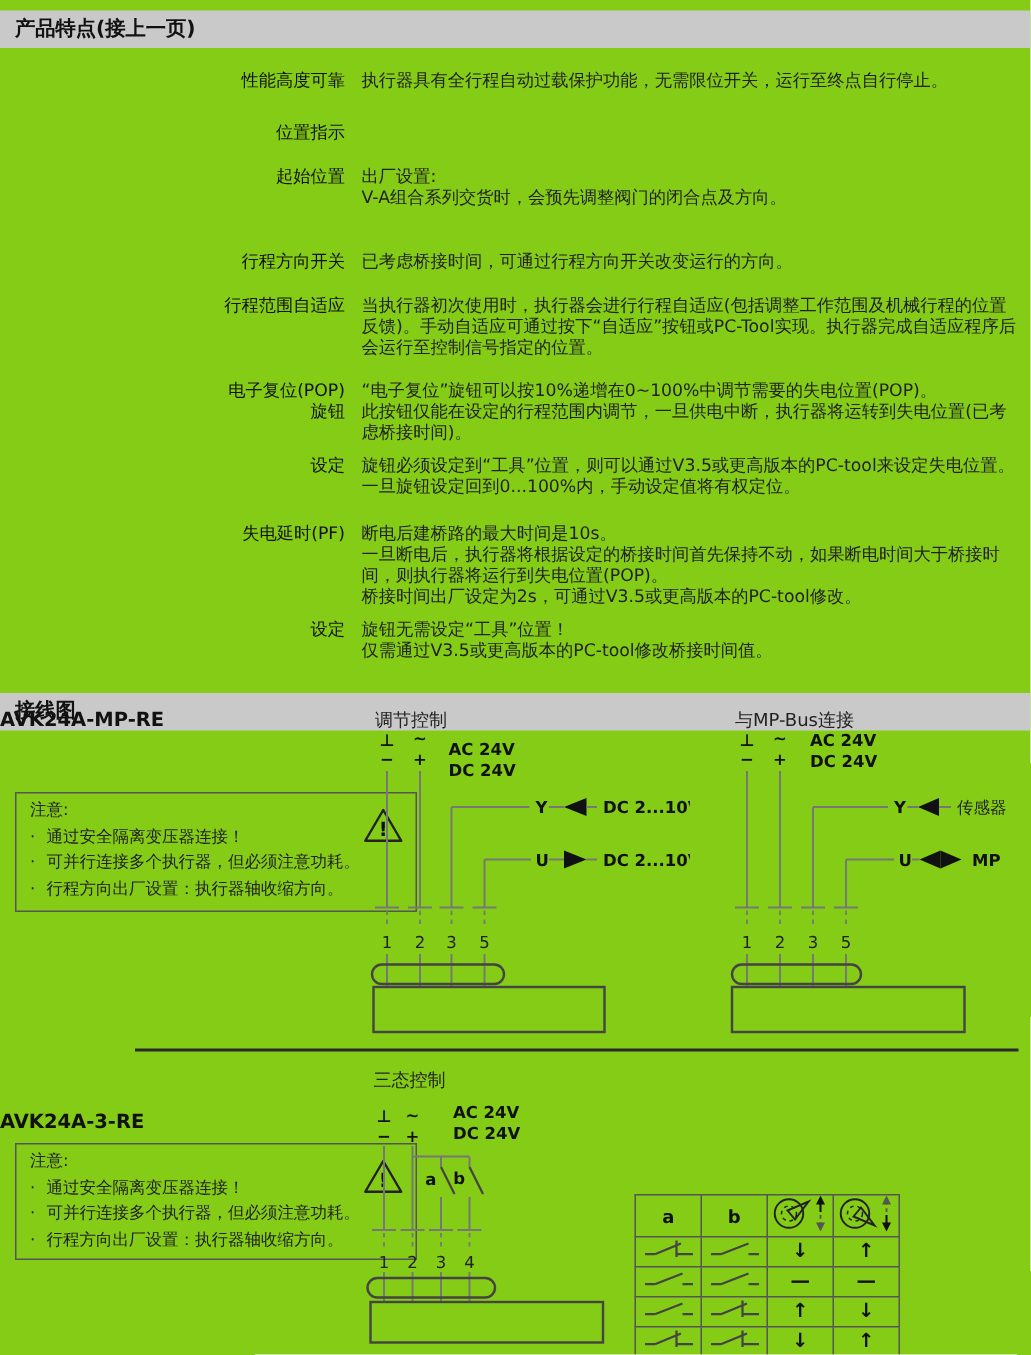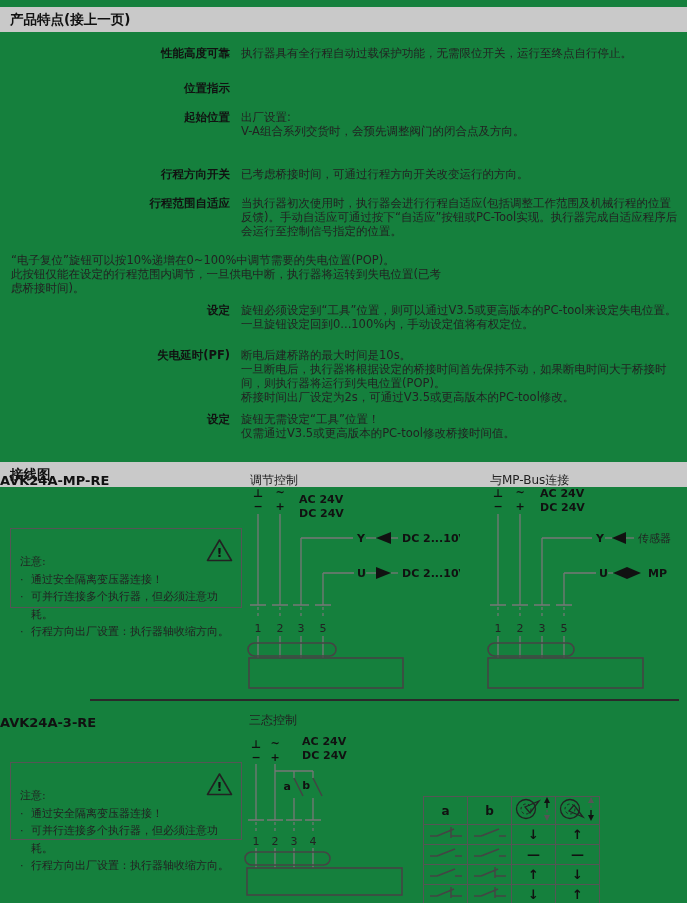--- a/index.html
+++ b/index.html
@@ -1,41 +1,41 @@
 <!DOCTYPE html>
 <html><head>
 <meta charset="utf-8">
 <style>
 *{box-sizing:border-box;margin:0;padding:0}
 html,body{background:#fff}
 body{font-family:"DejaVu Sans","Liberation Sans",sans-serif}
-.page{position:relative;width:687px;height:903px;background:#15803d;color:#222;overflow:hidden}
+.page{position:relative;width:687px;height:903px;background:#84cc16;color:#222;overflow:hidden}
 
 
 .bar{position:absolute;left:0;width:687px;height:25px;background:#c9c9c9;color:#111;
      font-size:13.5px;font-weight:bold;line-height:25px;padding-left:10px}
 #bar-features{top:7px}
 #bar-wiring{top:462px}
 
 
 .features{position:absolute;top:46px;left:0;width:687px}
 .feat-row{display:flex;font-size:11.5px;line-height:14px}
-.feat-label{width:230px;text-align:right;font-weight:bold;color:#111;white-space:pre-line;flex:none}
+.feat-label{width:230px;text-align:right;font-weight:normal;color:#111;white-space:pre-line;flex:none}
 .feat-text{margin-left:11px;width:441px;white-space:pre-line}
 .mb21{margin-bottom:21px}.mb15{margin-bottom:15px}.mb13{margin-bottom:29px}
 .mb8{margin-bottom:8px}.mb17{margin-bottom:17px}
 
 
 .model-title{position:absolute;left:0;width:230px;text-align:left;font-weight:bold;
              font-size:13px;line-height:14px;color:#111}
 #title-mp{top:474px}
-#title-3re{top:716px}
-
-.note-box{position:absolute;left:10px;width:232px;border:1.5px solid #555;
-          padding:24px 9px 0 9px;font-size:11px;line-height:17.5px;color:#222}
+#title-3re{top:742px}
+
+.note-box{position:absolute;left:10px;width:268px;border:1.5px solid #555;
+          padding:2px 9px 0 9px;font-size:11px;line-height:17.5px;color:#222}
 #note-box-1{top:528px;height:80px}
 #note-box-2{top:762px;height:78px}
 .note-line{display:flex}
 .bullet{width:11px;flex:none}
 .warn{position:absolute;right:8px;top:9px}
 
 .dg{position:absolute}
 #dg-mp-left{left:235px;top:472px}
 #dg-mp-right{left:478px;top:472px}
 #dg-3pt{left:235px;top:712px}
@@ -88,20 +88,22 @@
     </div>
     <div class="feat-row mb15">
       <div class="feat-label">行程方向开关</div>
       <div class="feat-text">已考虑桥接时间，可通过行程方向开关改变运行的方向。</div>
     </div>
     <div class="feat-row mb15">
       <div class="feat-label">行程范围自适应</div>
       <div class="feat-text">当执行器初次使用时，执行器会进行行程自适应(包括调整工作范围及机械行程的位置反馈)。手动自适应可通过按下“自适应”按钮或PC-Tool实现。执行器完成自适应程序后会运行至控制信号指定的位置。</div>
     </div>
     <div class="feat-row mb8">
+      <div class="feat-label">电子复位(POP)
+旋钮</div>
       <div class="feat-text">“电子复位”旋钮可以按10%递增在0~100%中调节需要的失电位置(POP)。
 此按钮仅能在设定的行程范围内调节，一旦供电中断，执行器将运转到失电位置(已考虑桥接时间)。</div>
     </div>
     <div class="feat-row mb17">
       <div class="feat-label">设定</div>
       <div class="feat-text">旋钮必须设定到“工具”位置，则可以通过V3.5或更高版本的PC-tool来设定失电位置。
 一旦旋钮设定回到0...100%内，手动设定值将有权定位。</div>
     </div>
     <div class="feat-row mb8">
       <div class="feat-label">失电延时(PF)</div>

